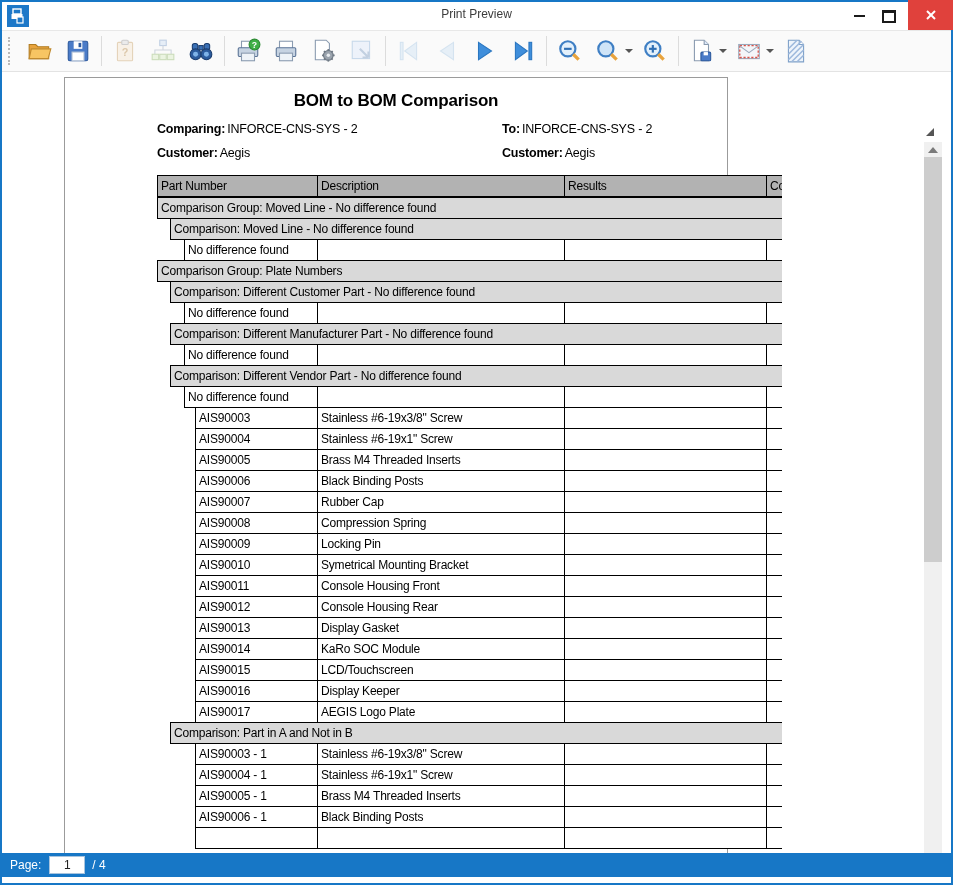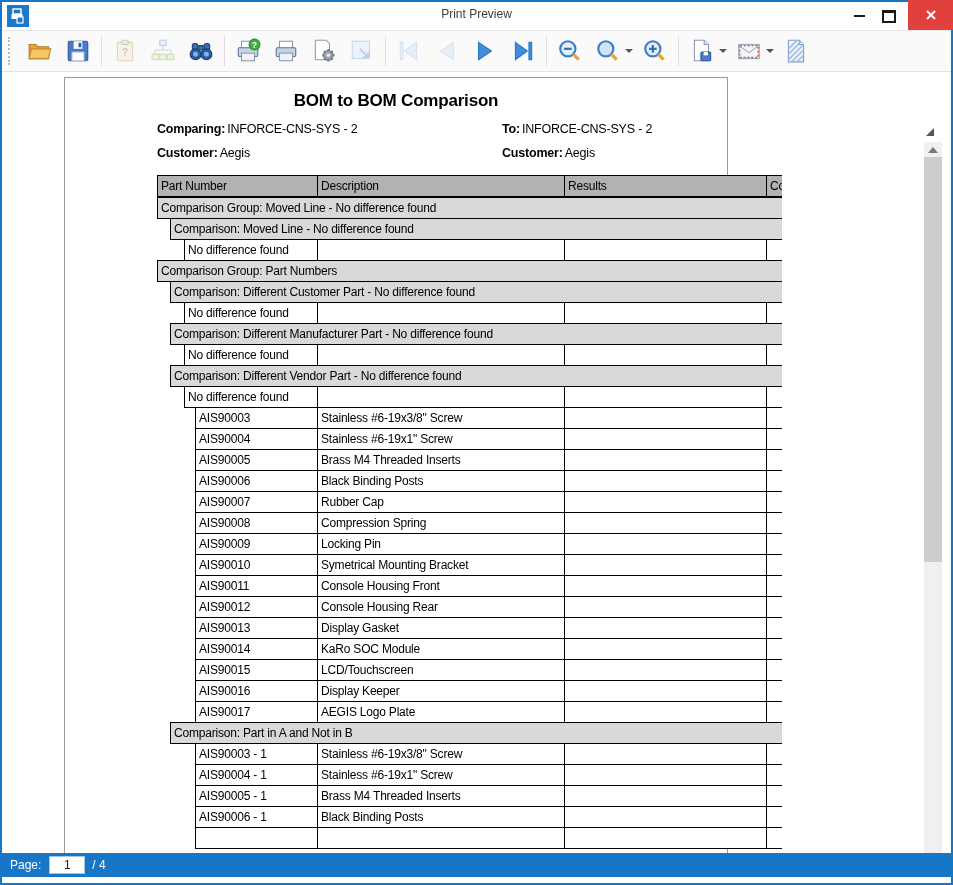--- a/index.html
+++ b/index.html
@@ -294,21 +294,21 @@
             <div class="trow">
               <div class="band" style="left: 13px;">Comparison: Moved Line - No difference found</div>
             </div>
             <div class="trow">
               <div class="tcell" style="left: 27px; width: 134px;">No difference found</div>
               <div class="tcell" style="left: 160px; width: 248px;"></div>
               <div class="tcell" style="left: 407px; width: 203px;"></div>
               <div class="tcell" style="left: 609px; width: 41px;"></div>
             </div>
             <div class="trow">
-              <div class="band" style="left: 0px;">Comparison Group: Part Numbers</div>
+              <div class="band" style="left: 0px;">Comparison Group: Plate Numbers</div>
             </div>
             <div class="trow">
               <div class="band" style="left: 13px;">Comparison: Different Customer Part - No difference found</div>
             </div>
             <div class="trow">
               <div class="tcell" style="left: 27px; width: 134px;">No difference found</div>
               <div class="tcell" style="left: 160px; width: 248px;"></div>
               <div class="tcell" style="left: 407px; width: 203px;"></div>
               <div class="tcell" style="left: 609px; width: 41px;"></div>
             </div>

